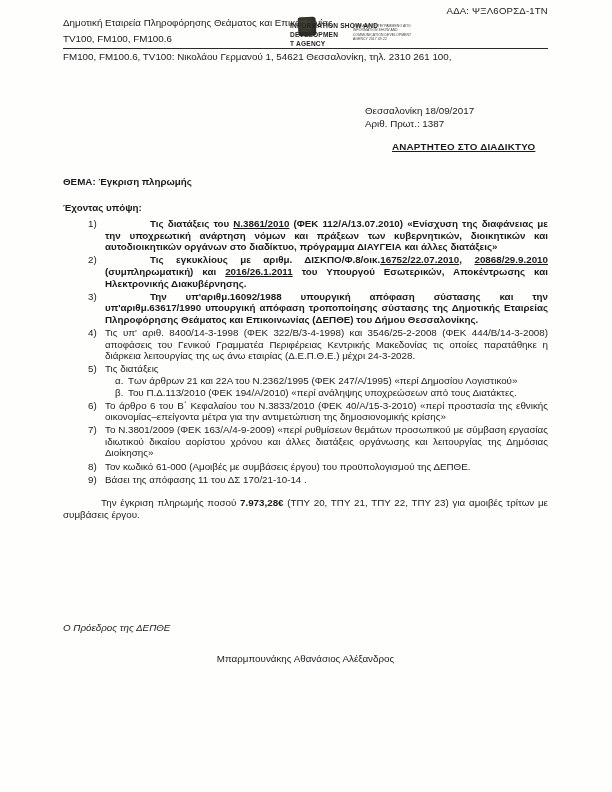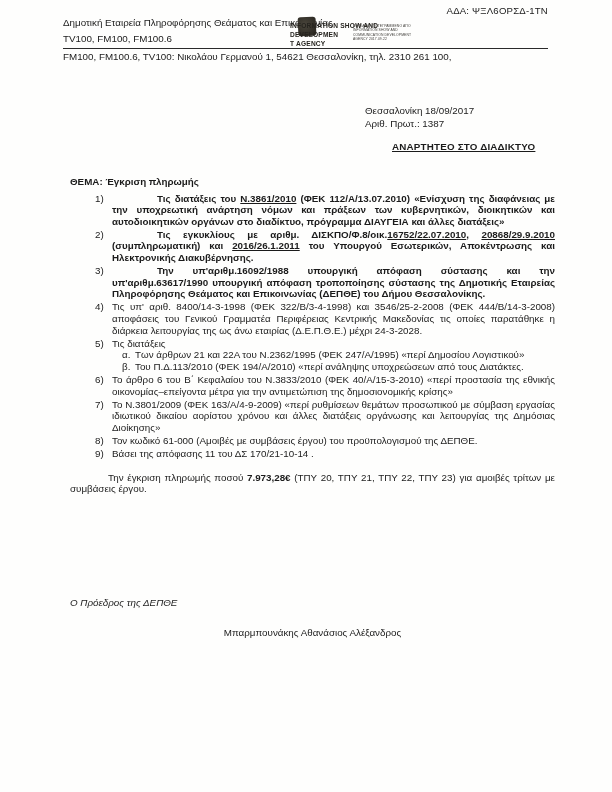--- a/index.html
+++ b/index.html
@@ -51,21 +51,21 @@
   .stamp div { white-space: nowrap; overflow: hidden; }
 
   
   .meta-block { position: absolute; left: 365px; top: 104px; line-height: 13px; }
   .web-notice {
     position: absolute; left: 392px; top: 141px;
     font-weight: 700; text-decoration: underline; letter-spacing: 0.2px;
   }
 
   
-  .main { position: absolute; left: 70px; top: 176px; width: 485px; }
+  .main { position: absolute; left: 63px; top: 176px; width: 485px; }
   .subject { font-weight: 700; }
   .having { font-weight: 700; margin-top: 14px; }
   .list { margin-top: 5px; }
   .li { display: flex; align-items: flex-start; margin-bottom: 1.5px; }
   .num { flex: 0 0 17px; margin-left: 25px; }
   .itext { flex: 1; text-align: justify; }
   .indent { text-indent: 45px; font-weight: bold; }
   .sub { display: flex; align-items: flex-start; margin-left: 10px; }
   .snum { flex: 0 0 13px; }
   .stext { flex: 1; text-align: justify; }
@@ -109,20 +109,21 @@
 
   <div class="web-notice">ΑΝΑΡΤΗΤΕΟ ΣΤΟ ΔΙΑΔΙΚΤΥΟ</div>
 
   <div class="main">
 
     <div class="subject">
       <span>ΘΕΜΑ:</span>
       <span>Έγκριση πληρωμής</span>
     </div>
 
+    <div class="having">Έχοντας υπόψη:</div>
 
     <div class="list">
 
       <div class="li">
         <span class="num">1)</span>
         <div class="itext indent"><span>Τις διατάξεις του </span><span class="u">Ν.3861/2010</span><span> (ΦΕΚ 112/Α/13.07.2010) «Ενίσχυση της διαφάνειας με την υποχρεωτική ανάρτηση νόμων και πράξεων των κυβερνητικών, διοικητικών και αυτοδιοικητικών οργάνων στο διαδίκτυο, πρόγραμμα ΔΙΑΥΓΕΙΑ και άλλες διατάξεις»</span></div>
       </div>
 
       <div class="li">
         <span class="num">2)</span>

